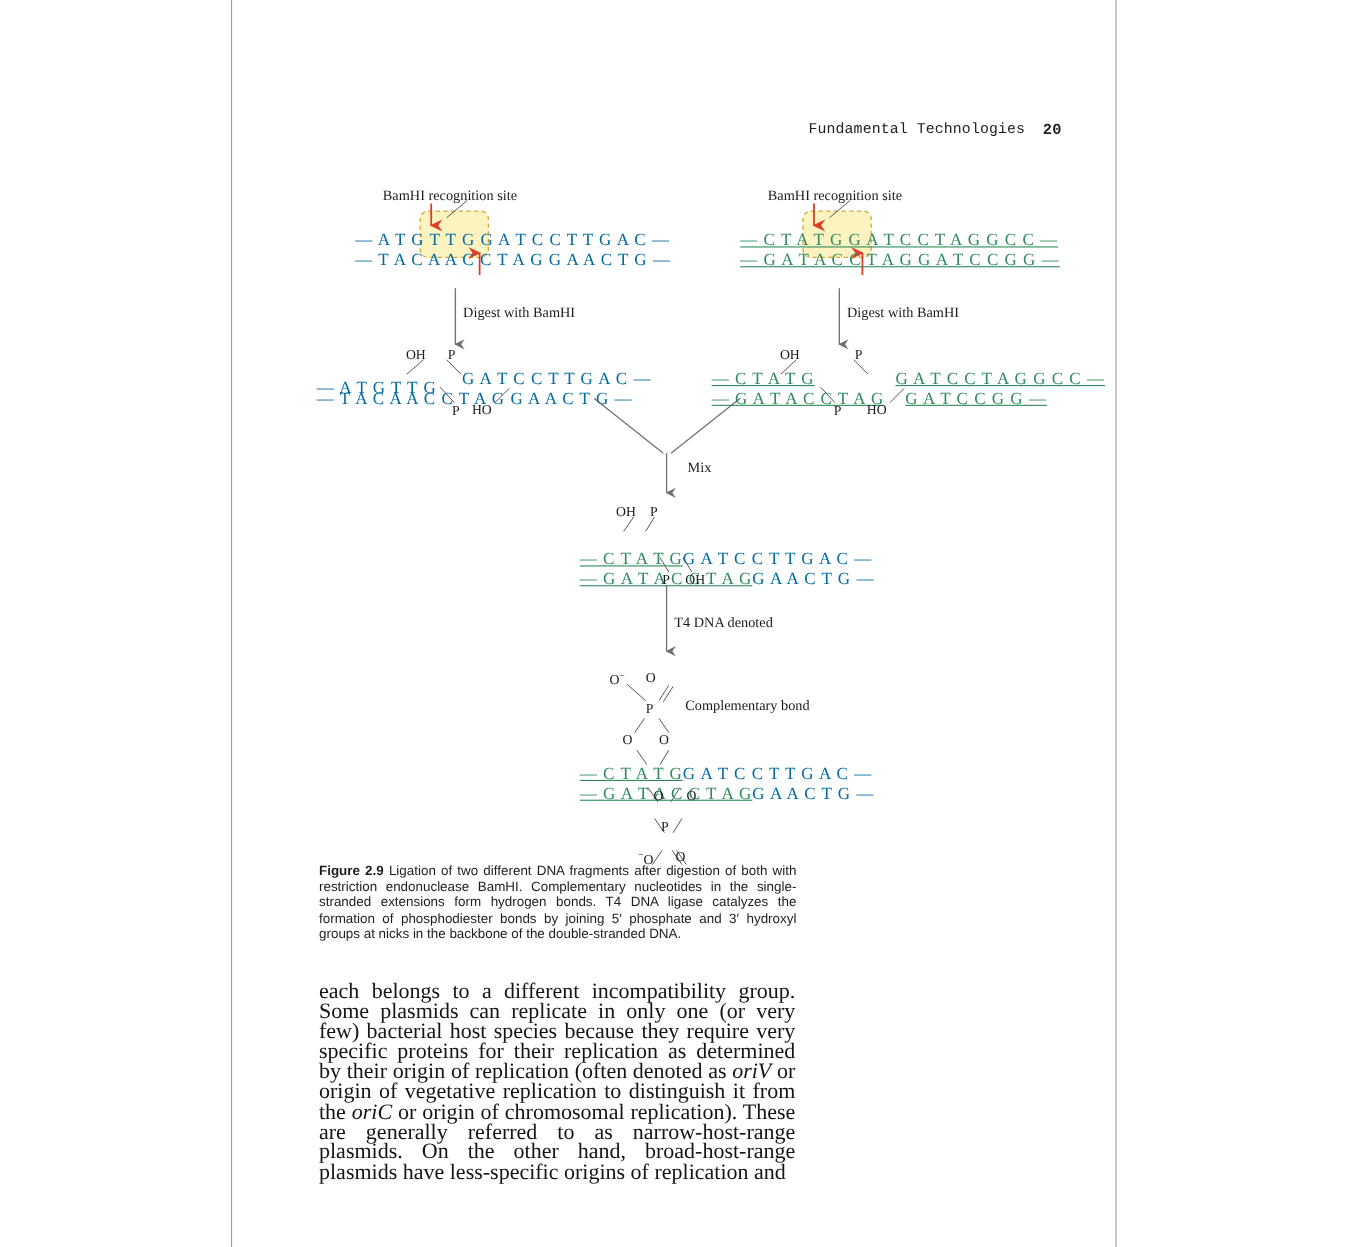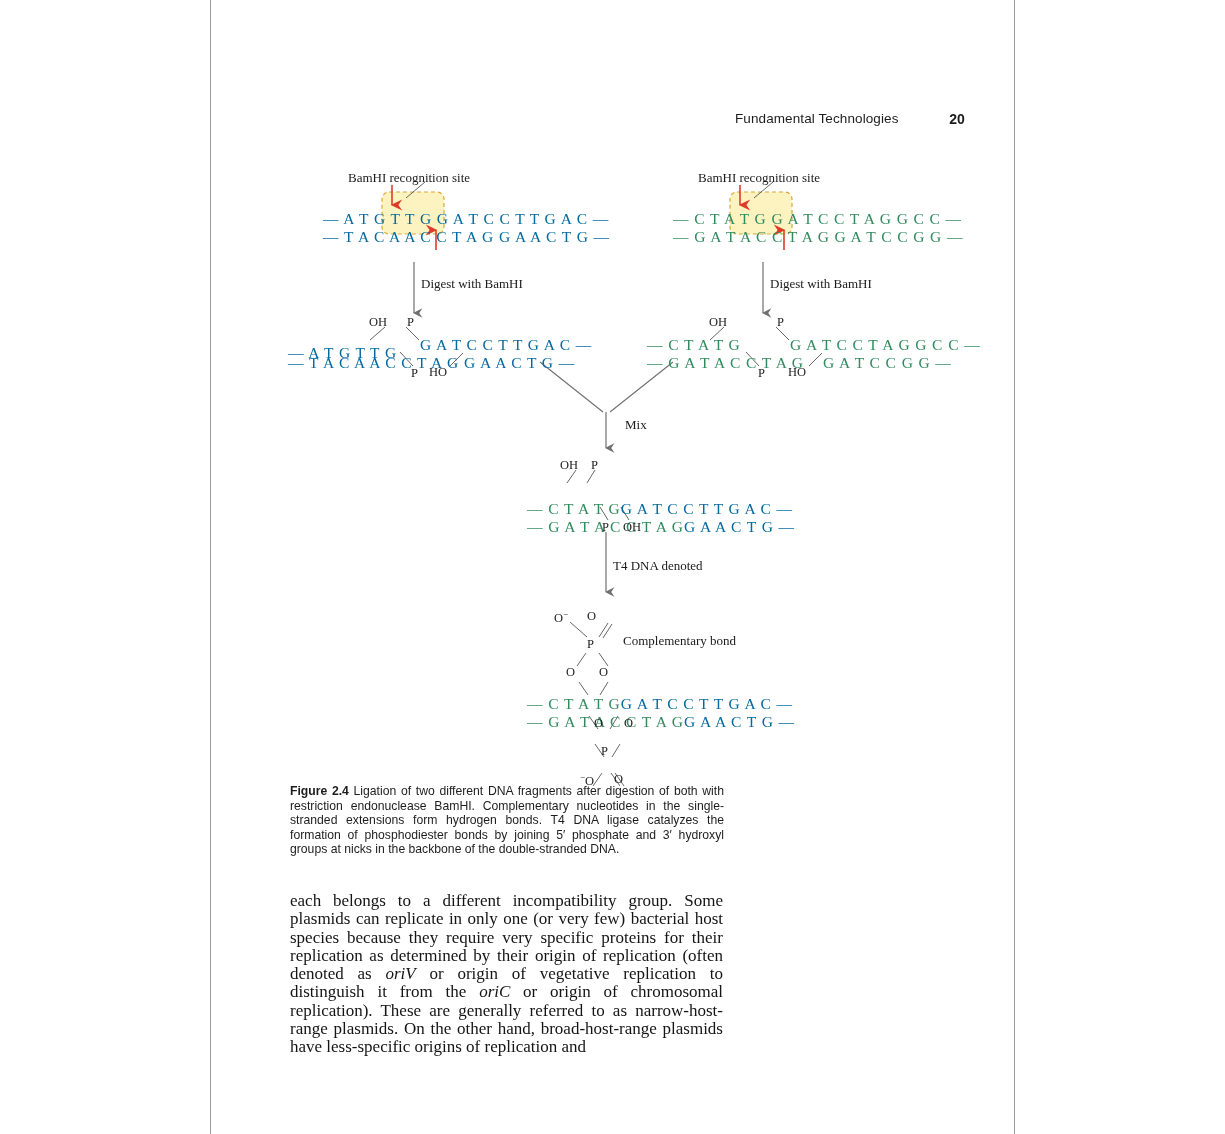--- a/index.html
+++ b/index.html
@@ -9,37 +9,37 @@
     font-family:"Liberation Serif", serif;color:#1a1a1a;
   }
   .page-frame{
     position:absolute;top:0;bottom:0;left:210px;width:805px;
     border-left:1px solid #9a9a9a;border-right:1px solid #9a9a9a;
     box-sizing:border-box;
   }
   
   .running-head{
     position:absolute;left:735px;top:111px;width:230px;
-    font-family:Liberation Sans, sans-serif;
+    font-family:Liberation Mono, monospace;
     font-size:13.5px;letter-spacing:.1px;color:#1d1d1d;
   }
   .running-head .page-num{
     position:absolute;right:0;top:0;font-weight:bold;font-size:14px;
   }
   
   .figure{position:absolute;left:210px;top:150px;width:830px;height:640px;padding-left:21px;}
   .fig-svg{position:absolute;left:0;top:0;}
   
   .seq{
     position:absolute;white-space:pre;
     font-family:"Liberation Serif", serif;
     font-size:15.5px;letter-spacing:.9px;line-height:17px;
   }
   .teal{color:#0369a1;}
-  .green{color:#2f8b5d;}
+  .green{color:#2f8b5d;text-decoration:underline;}
   .lbl{
     position:absolute;white-space:nowrap;
     font-family:"Liberation Serif", serif;font-size:13px;color:#1a1a1a;
   }
   .lbl-sm{
     position:absolute;white-space:nowrap;
     font-family:"Liberation Serif", serif;font-size:12.5px;color:#1a1a1a;
   }
   .sup{font-size:9px;vertical-align:super;}
   
@@ -47,21 +47,21 @@
     position:absolute;left:290px;top:784px;width:434px;
     font-family:"Liberation Sans", sans-serif;
     font-size:12.2px;line-height:14.6px;color:#1d1d1d;
     text-align:justify;
   }
   .caption b{font-weight:bold;}
   
   .body-par{
     position:absolute;left:290px;top:892px;width:433px;
     font-family:"Liberation Serif", serif;
-    font-size:17px;line-height:18.3px;color:#141414;
+    font-size:20px;line-height:18.3px;color:#141414;
     text-align:justify;
   }
   .body-par i{font-style:italic;}
 </style>
 </head>
 <body>
 
 <div class="page-frame"></div>
 
 <div class="running-head">
@@ -151,21 +151,21 @@
   <div class="seq teal" style="left:78px;top:204px;">— T A C A A C C T A G</div>
   <div class="seq teal" style="left:210px;top:186px;">G A T C C T T G A C —</div>
   <div class="seq teal" style="left:254px;top:204px;">G A A C T G —</div>
   <div class="lbl-sm" style="left:201px;top:216px;">P</div>
   <div class="lbl-sm" style="left:219px;top:215px;">HO</div>
 
   <div class="lbl-sm" style="left:499px;top:165px;">OH</div>
   <div class="lbl-sm" style="left:567px;top:165px;">P</div>
   <div class="seq green" style="left:437px;top:186px;">— C T A T G</div>
   <div class="seq green" style="left:437px;top:204px;">— G A T A C C T A G</div>
-  <div class="seq green" style="left:580px;top:186px;">G A T C C T A G G C C —</div>
+  <div class="seq green" style="left:604px;top:186px;">G A T C C T A G G C C —</div>
   <div class="seq green" style="left:613px;top:204px;">G A T C C G G —</div>
   <div class="lbl-sm" style="left:548px;top:216px;">P</div>
   <div class="lbl-sm" style="left:578px;top:215px;">HO</div>
 
   <div class="lbl" style="left:415px;top:267px;">Mix</div>
 
   <div class="lbl-sm" style="left:350px;top:308px;">OH</div>
   <div class="lbl-sm" style="left:381px;top:308px;">P</div>
   <div class="seq" style="left:298px;top:333px;">
     <span class="green">— C T A T G</span><span class="teal">G A T C C T T G A C —</span>
@@ -194,19 +194,19 @@
   </div>
 
   <div class="lbl-sm" style="left:384px;top:566px;">O</div>
   <div class="lbl-sm" style="left:414px;top:566px;">O</div>
   <div class="lbl-sm" style="left:391px;top:594px;">P</div>
   <div class="lbl-sm" style="left:370px;top:622px;"><span class="sup">−</span><span>O</span></div>
   <div class="lbl-sm" style="left:404px;top:622px;">O</div>
 </div>
 
 <div class="caption">
-  <b>Figure 2.4</b>
+  <b>Figure 2.9</b>
   <span>Ligation of two different DNA fragments after digestion of both with restriction endonuclease BamHI. Complementary nucleotides in the single-stranded extensions form hydrogen bonds. T4 DNA ligase catalyzes the formation of phosphodiester bonds by joining 5′ phosphate and 3′ hydroxyl groups at nicks in the backbone of the double-stranded DNA.</span>
 </div>
 
 <div class="body-par">
   <span>each belongs to a different incompatibility group. Some plasmids can replicate in only one (or very few) bacterial host species because they require very specific proteins for their replication as determined by their origin of replication (often denoted as </span><i>oriV</i><span> or origin of vegetative replication to distinguish it from the </span><i>oriC</i><span> or origin of chromosomal replication). These are generally referred to as narrow-host-range plasmids. On the other hand, broad-host-range plasmids have less-specific origins of replication and</span>
 </div>
 
 </body></html>

